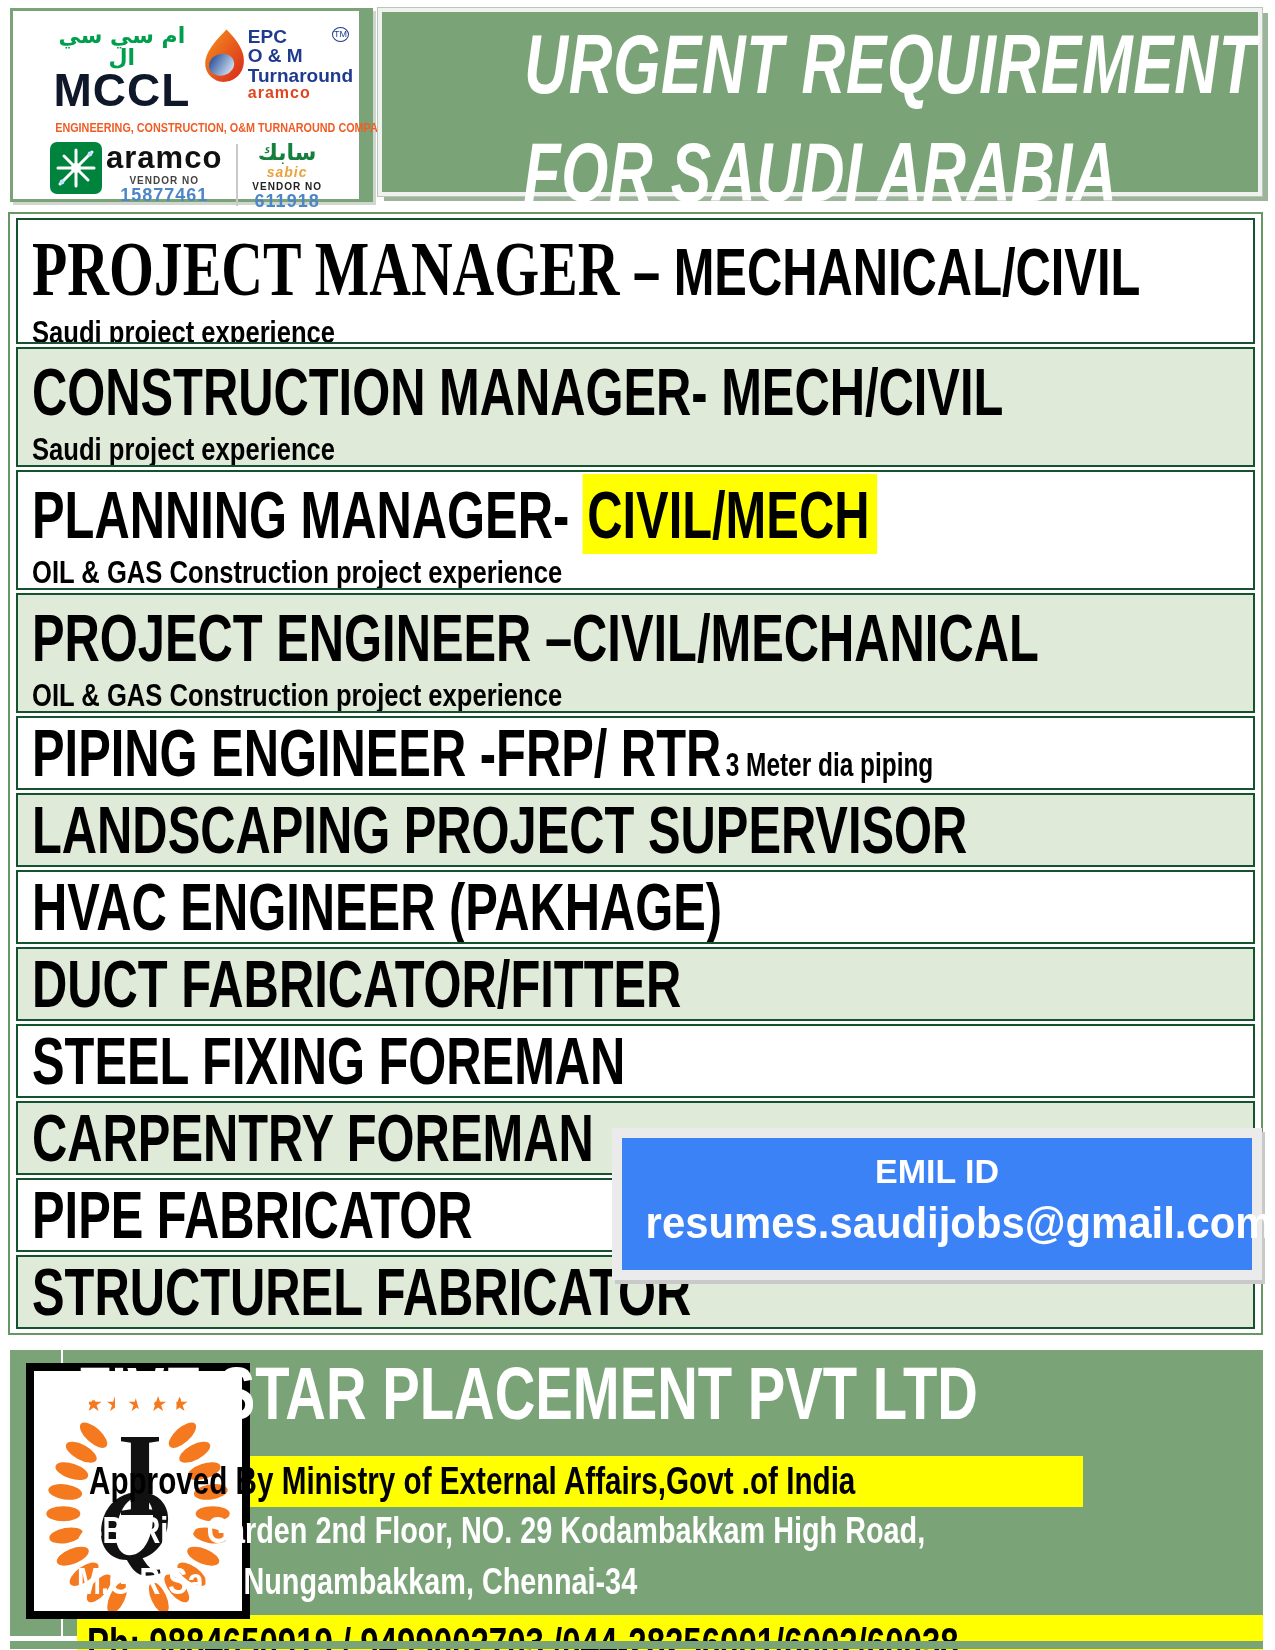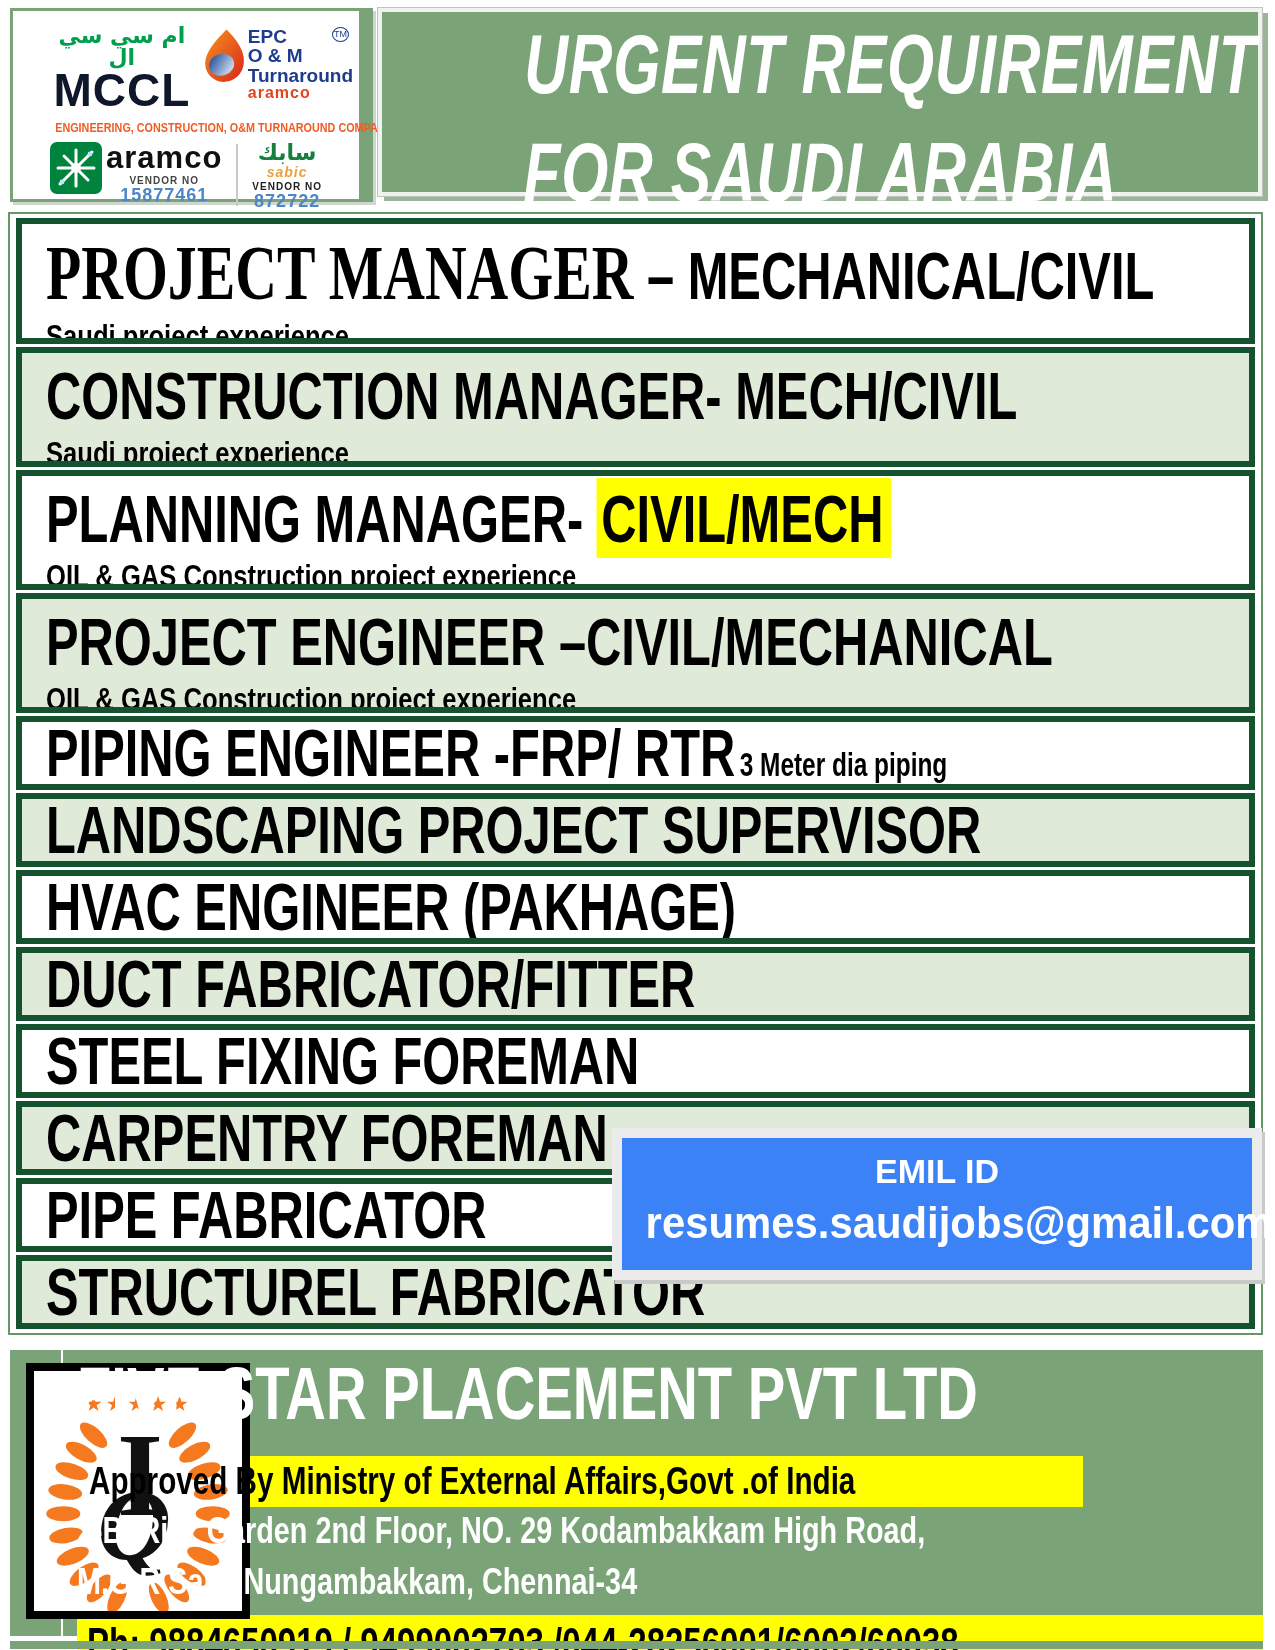--- a/index.html
+++ b/index.html
@@ -37,21 +37,21 @@
   .banner{position:absolute;left:378px;top:8px;width:884px;height:188px;background:#7aa478;
           border:4px solid #f0f2ef;outline:1px solid #b9c6b8;box-shadow:6px 5px 0 #9cb49a;
           text-align:center;padding-top:10px;box-sizing:border-box;}
   .banner-line{line-height:84px;font-style:italic;}
   .banner-line span{display:inline-block;transform:scaleX(.72);transform-origin:center;
           font-size:84px;font-weight:bold;color:#fff;white-space:nowrap;letter-spacing:1px;}
 
   
   .job-list{position:absolute;left:8px;top:212px;width:1255px;box-sizing:border-box;
             border:2px solid #689766;background:#fff;padding:4px 6px;}
-  .job-row{border:6px solid #14532d;margin-bottom:3px;box-sizing:border-box;padding-left:24px;overflow:hidden;}
+  .job-row{border:2px solid #14532d;margin-bottom:3px;box-sizing:border-box;padding-left:14px;overflow:hidden;}
   .job-row:last-child{margin-bottom:0;}
   .bg-white{background:#fff;}
   .bg-green{background:#e0ead9;}
   .job-row.plain{height:74px;display:flex;align-items:center;}
   .job-row.with-sub{height:120px;padding-top:4px;}
   .job-row.with-sub.serif-first{height:126px;}
   .job-line{display:inline-block;transform:scaleX(.74);transform-origin:left center;white-space:nowrap;line-height:1;}
   .with-sub .job-line{margin-top:6px;}
   .part-sans{font-size:66px;font-weight:bold;}
   .part-serif{font-family:"Liberation Serif",serif;font-size:78px;font-weight:bold;}
@@ -144,21 +144,21 @@
           <div class="aramco-word">aramco</div>
           <div class="vendor-label">VENDOR NO</div>
           <div class="vendor-no">15877461</div>
         </div>
       </div>
       <div class="v-divider"></div>
       <div class="sabic-group">
         <div class="sabic-arabic">سابك</div>
         <div class="sabic-word">sabic</div>
         <div class="vendor-label">VENDOR NO</div>
-        <div class="vendor-no">872722</div>
+        <div class="vendor-no">611918</div>
       </div>
     </div>
   </div>
 
   <div class="banner">
     <div class="banner-line">
       <span>URGENT REQUIREMENT</span>
     </div>
     <div class="banner-line">
       <span>FOR SAUDI ARABIA</span>

